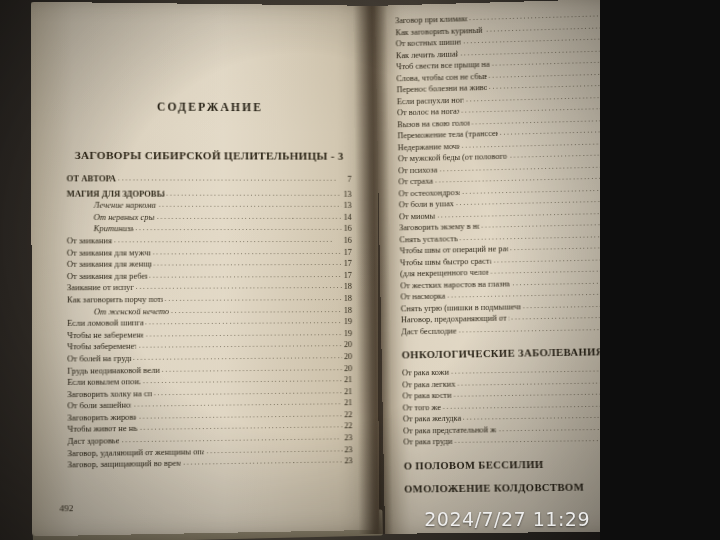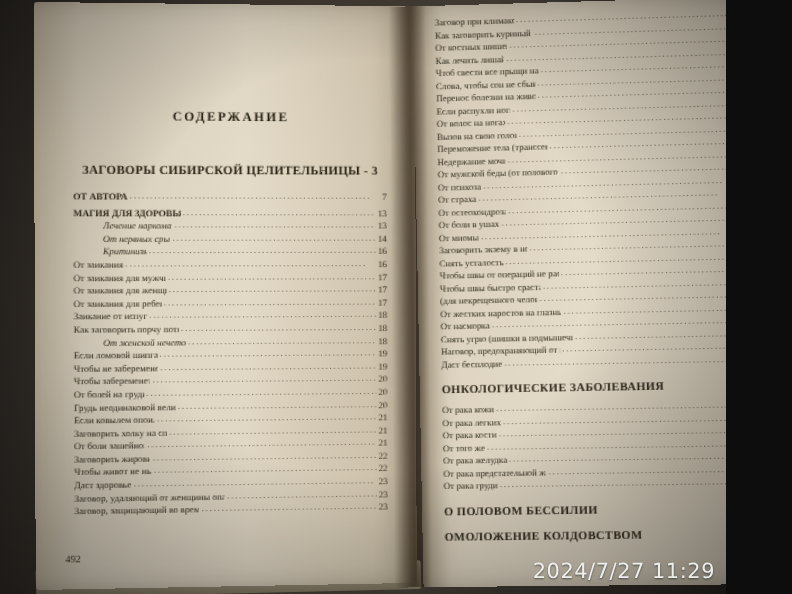--- a/index.html
+++ b/index.html
@@ -2,21 +2,21 @@
 <html><head>
 <meta charset="utf-8">
 <style>
   html, body {
     margin: 0;
     padding: 0;
     background: #0d0d0d;
   }
   .page {
     position: relative;
-    width: 660px;
+    width: 600px;
     height: 540px;
     overflow: hidden;
     background: #d946ef;
     font-family: "Liberation Serif", serif;
   }
 
   
   .backdrop {
     position: absolute;
     inset: 0;

